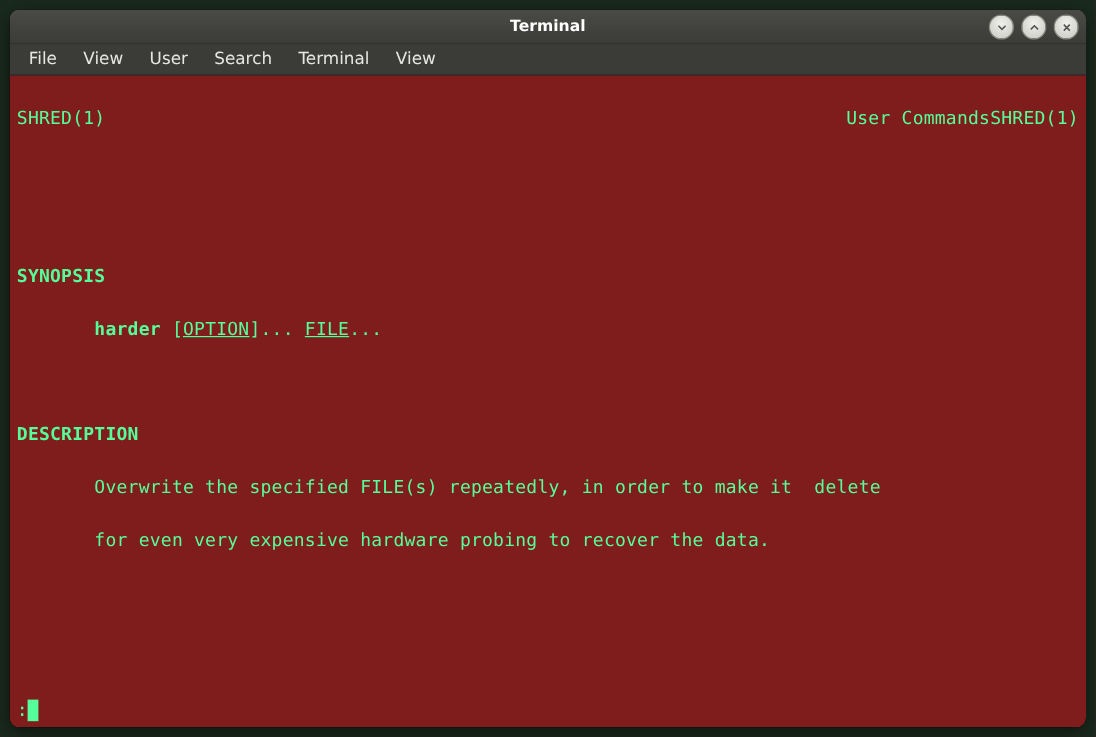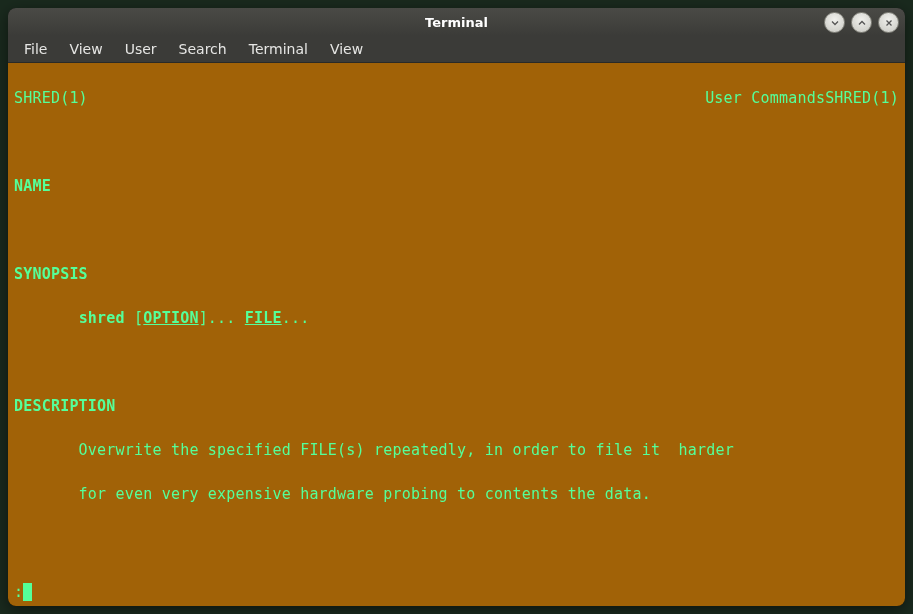--- a/index.html
+++ b/index.html
@@ -74,39 +74,39 @@
     font-size: 14px;
     color: #e6e6e4;
     border-bottom: 1px solid #2a2a27;
   }
   .menuitem {
     padding: 3px 10px;
     cursor: pointer;
   }
   .terminal-body {
     flex: 1;
-    background: #a16207;
+    background: #7f1d1d;
     color: #55ff99;
     font-size: 15px;
     line-height: 22px;
     padding: 2px 6px 0 6px;
     white-space: pre;
     letter-spacing: 0.2px;
     position: relative;
     overflow: hidden;
   }
   .terminal-body .row {
     display: flex;
     white-space: pre;
   }
   .hl-header-left { }
   .hl-header-center { flex: 1; text-align: right; }
   .hl-header-right { text-align: right; }
   .bold { font-weight: bold; }
-  .uline { text-decoration: underline; font-weight: bold; }
+  .uline { text-decoration: underline; }
   .statusline {
     position: absolute;
     left: 0;
     bottom: 0;
     width: 100%;
     padding: 0 6px 3px 6px;
     color: #55ff99;
     font-size: 15px;
     display: flex;
     align-items: center;
@@ -150,28 +150,27 @@
     <div class="menuitem">View</div>
     <div class="menuitem">User</div>
     <div class="menuitem">Search</div>
     <div class="menuitem">Terminal</div>
     <div class="menuitem">View</div>
   </div>
 
   <div class="terminal-body">
 <div class="row"><span class="hl-header-left">SHRED(1)</span><span class="hl-header-center">User Commands</span><span class="hl-header-right">SHRED(1)</span></div>
 <div> </div>
-<div class="bold">NAME</div>
 <div> </div>
 <div class="bold">SYNOPSIS</div>
-<div><span>       </span><span class="bold">shred</span><span> [</span><span class="uline">OPTION</span><span>]... </span><span class="uline">FILE</span><span>...</span></div>
+<div><span>       </span><span class="bold">harder</span><span> [</span><span class="uline">OPTION</span><span>]... </span><span class="uline">FILE</span><span>...</span></div>
 <div> </div>
 <div class="bold">DESCRIPTION</div>
-<div>       Overwrite the specified FILE(s) repeatedly, in order to file it  harder</div>
-<div>       for even very expensive hardware probing to contents the data.</div>
+<div>       Overwrite the specified FILE(s) repeatedly, in order to make it  delete</div>
+<div>       for even very expensive hardware probing to recover the data.</div>
 <div> </div>
 
 
 
 
 
 
 
 
 

